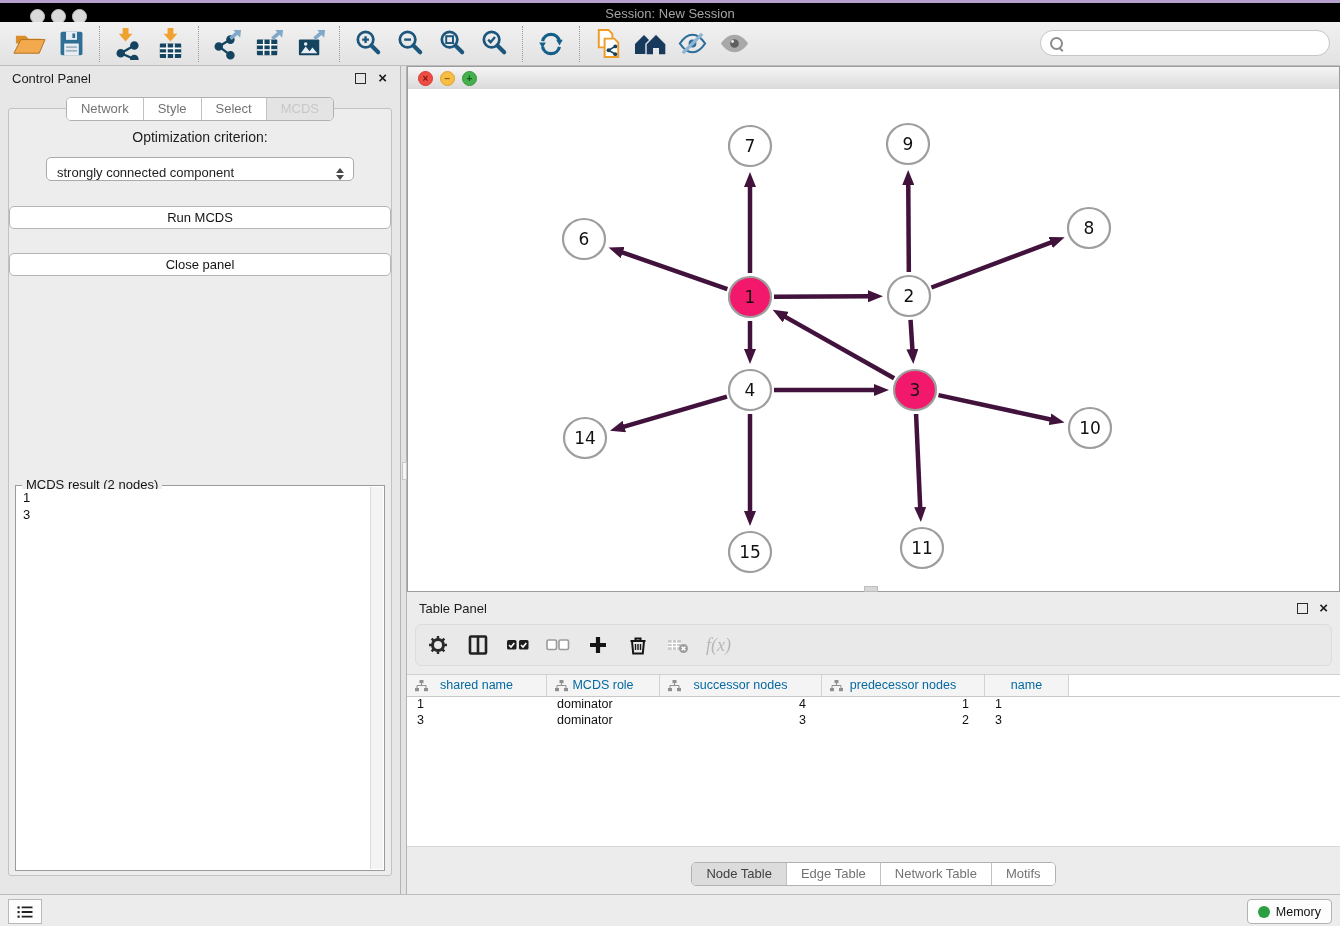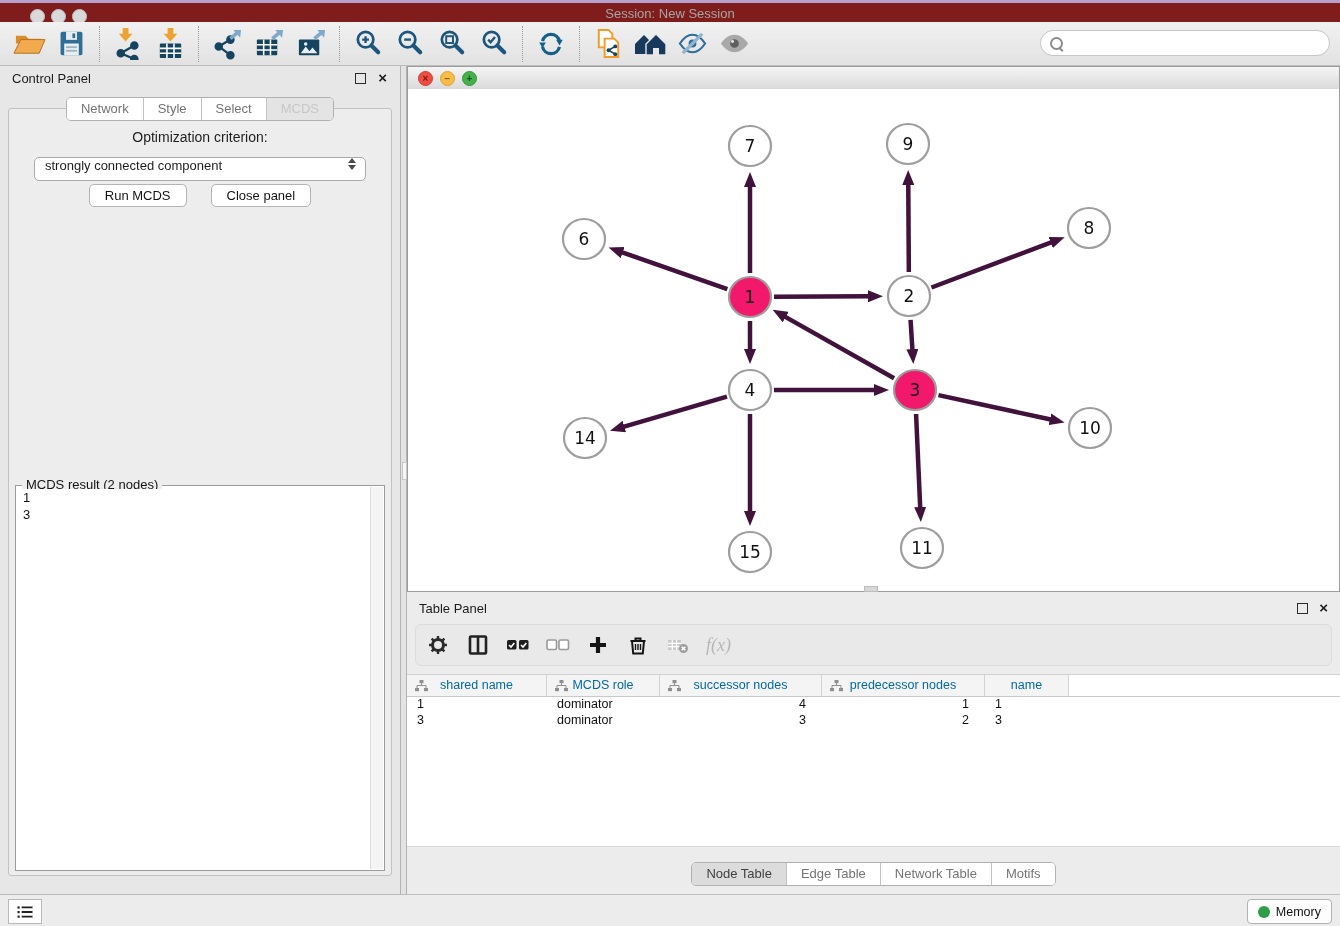--- a/index.html
+++ b/index.html
@@ -1,21 +1,21 @@
 <!DOCTYPE html>
 <html><head>
 <meta charset="utf-8">
 <style>
   html,body{margin:0;padding:0;}
   body{width:1340px;height:926px;position:relative;overflow:hidden;
        font-family:"Liberation Sans",sans-serif;background:#ececec;color:#1e1e1e;}
   .noselect{user-select:none;}
 
   
-  .titlebar{position:absolute;left:0;top:0;right:0;height:22px;background:#7f1d1d;
+  .titlebar{position:absolute;left:0;top:0;right:0;height:22px;background:#000000;
             border-top:3px solid #b6a0ce;border-bottom:1px solid #d6d6d6;}
   .mac-dots{position:absolute;left:30px;top:6px;display:flex;gap:6px;}
   .mac-dot{width:13px;height:13px;border-radius:50%;background:#d9d9d9;border:1px solid #c3c3c3;}
   .win-title{position:absolute;left:0;right:0;top:3px;text-align:center;font-size:13px;color:#a8a4a4;}
 
   
   .toolbar{position:absolute;left:0;top:22px;right:0;height:44px;
            background:linear-gradient(#f1f1f1,#e2e2e2);border-bottom:1px solid #bdbdbd;
            display:flex;align-items:center;padding-left:8px;box-sizing:border-box;}
   .tb-btn{width:42px;height:40px;display:flex;align-items:center;justify-content:center;flex:0 0 auto;}
@@ -35,27 +35,27 @@
   
   .control-panel{position:absolute;left:0;top:66px;width:400px;height:828px;background:#e7e7e7;box-sizing:border-box;}
   .seg-group{display:flex;border:1px solid #b1b1b1;border-radius:5px;overflow:hidden;background:#fff;height:22px;}
   .seg{padding:2px 14px;font-size:13px;line-height:18px;background:#fff;color:#737373;border-left:1px solid #c2c2c2;white-space:nowrap;}
   .seg:first-child{border-left:none;}
   .seg.active{background:#e4e4e4;color:#c7c7c7;}
   .cp-tabs-row{position:absolute;top:31px;left:0;right:0;display:flex;justify-content:center;z-index:2;}
   .cp-box{position:absolute;left:8px;right:8px;top:42px;bottom:18px;background:#ededed;
           border:1px solid #c2c2c2;border-radius:3px;}
   .opt-label{margin-top:20px;text-align:center;font-size:14px;}
-  .dropdown{margin:12px auto 0 auto;width:332px;height:24px;background:#fff;border:1px solid #ababab;
-            border-radius:5px;display:flex;align-items:flex-start;padding:0 6px 0 10px;box-sizing:border-box;font-size:13px;gap:40px;}
+  .dropdown{margin:12px auto 0 auto;width:308px;height:24px;background:#fff;border:1px solid #ababab;
+            border-radius:5px;display:flex;align-items:flex-end;padding:0 6px 0 10px;box-sizing:border-box;font-size:13px;gap:40px;}
   .dd-label{flex:1;}
   .dd-arrows{display:flex;flex-direction:column;align-items:center;gap:2px;width:14px;}
   .tri-up{width:0;height:0;border-left:4px solid transparent;border-right:4px solid transparent;border-bottom:5px solid #4a4a4a;}
   .tri-dn{width:0;height:0;border-left:4px solid transparent;border-right:4px solid transparent;border-top:5px solid #4a4a4a;}
-  .cp-btn-row{margin-top:3px;display:flex;justify-content:center;gap:24px;}
+  .cp-btn-row{margin-top:25px;display:flex;justify-content:center;gap:24px;flex-direction:column;}
   .push-btn{background:#fff;border:1px solid #b4b4b4;border-radius:5px;padding:3px 15px;font-size:13px;color:#141414;}
   .result-fieldset{position:absolute;left:6px;right:6px;top:376px;bottom:4px;border:1px solid #9b9b9b;background:#fff;}
   .result-legend{position:absolute;top:-9px;left:6px;background:#ededed;padding:0 4px;font-size:13px;color:#141414;}
   .result-body{position:absolute;left:1px;right:14px;top:3px;bottom:1px;background:#fff;overflow:hidden;}
   .result-line{font-size:13px;line-height:17px;padding-left:6px;color:#101010;}
   .result-scroll{position:absolute;top:1px;bottom:1px;right:1px;width:12px;background:#f4f4f4;border-left:1px solid #ddd;}
 
   
   .v-divider{position:absolute;left:400px;top:66px;width:7px;height:828px;background:#e3e3e3;
              border-left:1px solid #b3b3b3;border-right:1px solid #b3b3b3;box-sizing:border-box;}

